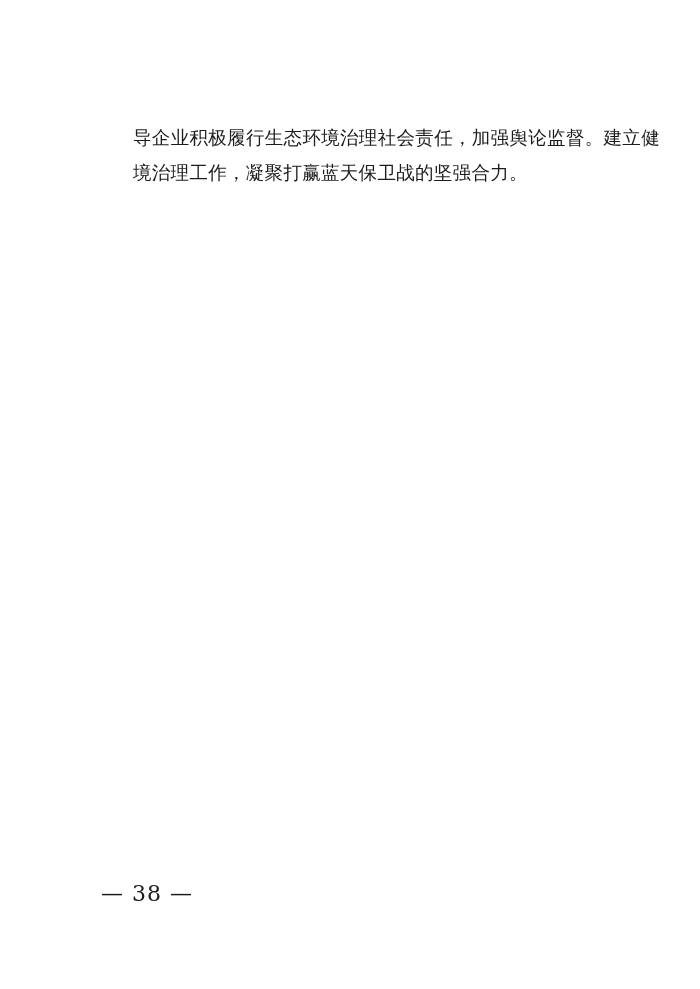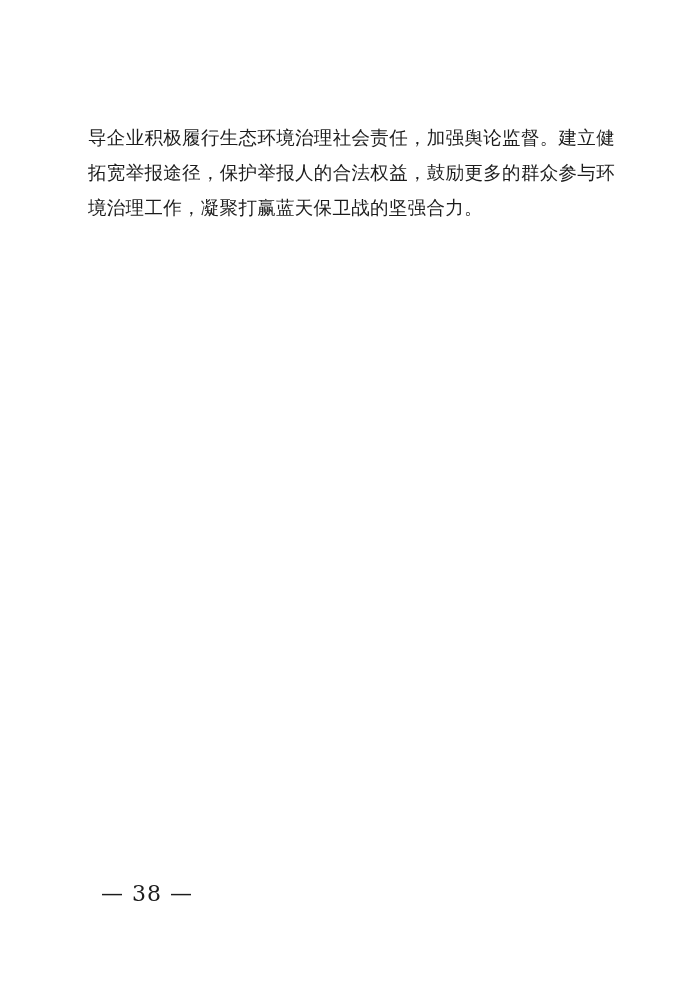--- a/index.html
+++ b/index.html
@@ -23,20 +23,21 @@
     color: #1c1c1c;
     font-size: 18.5px;
     line-height: 35px;
     letter-spacing: 0.3px;
   }
   .text-line {
     width: 100%;
     text-align: justify;
     text-align-last: justify;
     white-space: nowrap;
+    margin-left: 45px;
   }
   .text-line.last {
     text-align: left;
     text-align-last: left;
   }
   .page-footer {
     position: absolute;
     left: 101px;
     top: 883px;
     color: #1c1c1c;
@@ -45,17 +46,16 @@
     letter-spacing: 1px;
     white-space: pre;
   }
 </style>
 </head>
 <body>
 
 <div class="page">
   <div class="text-block">
     <div class="text-line">导企业积极履行生态环境治理社会责任，加强舆论监督。建立健</div>
-    <div class="text-line">拓宽举报途径，保护举报人的合法权益，鼓励更多的群众参与环</div>
     <div class="text-line last">境治理工作，凝聚打赢蓝天保卫战的坚强合力。</div>
   </div>
   <div class="page-footer">— 38 —</div>
 </div>
 
 </body></html>

